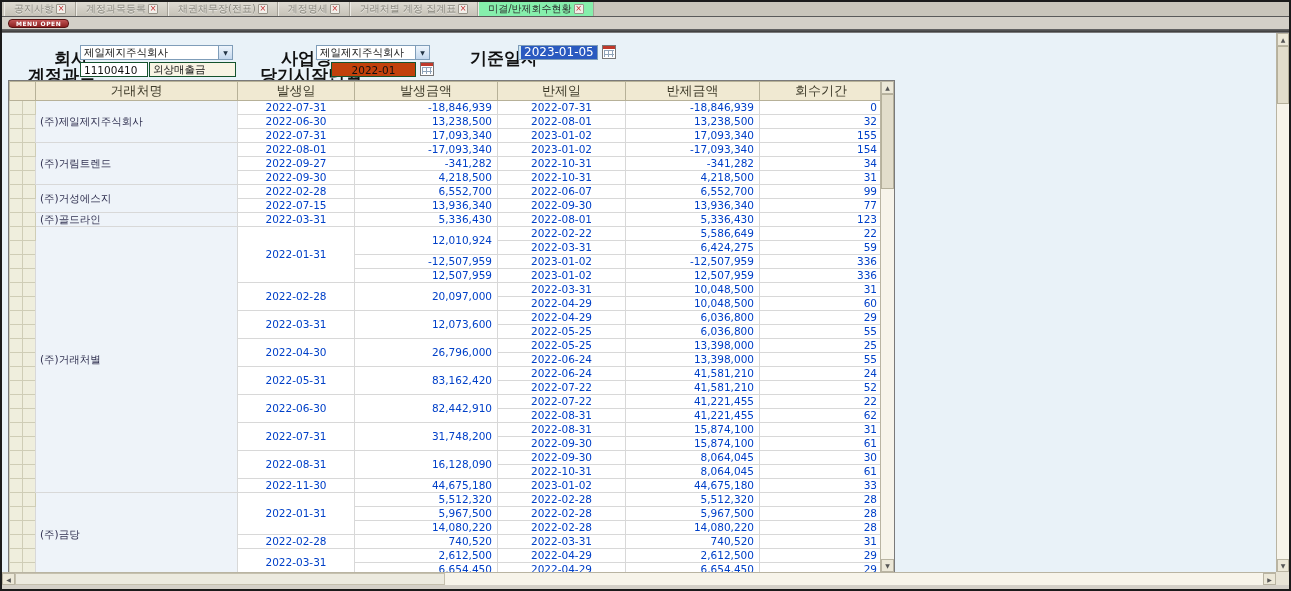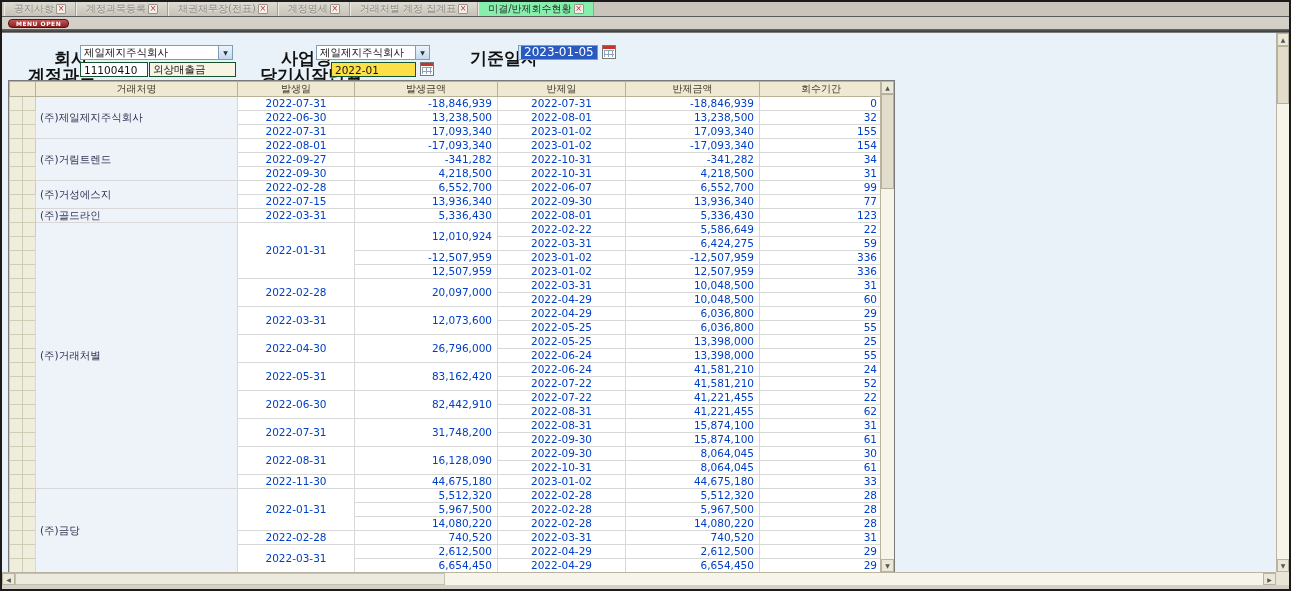--- a/index.html
+++ b/index.html
@@ -92,21 +92,21 @@
     background:var(--selection-bg,#2a5ac0); color:#fff;
     font-size:12px; padding:0 3px; line-height:13px;
   }
   .txt {
     position:absolute; height:15px;
     border:1px solid #14532d; background:#fff;
     font-size:10.5px; color:#111; padding:0 3px;
     font-family:inherit;
   }
   .txt.cream { background:#f8f4e4; }
-  .txt.cyan  { background:#fde047; text-align:left; }
+  .txt.cyan  { background:#c2410c; text-align:center; }
   .calbtn {
     position:absolute; width:14px; height:14px;
     border:1px solid #777; background:#fff; padding:0; cursor:pointer;
   }
   .cal-top { position:absolute; top:0; left:0; right:0; height:3px; background:#c0392b; }
   .cal-grid {
     position:absolute; top:4px; left:1px; right:1px; bottom:1px;
     background:
       repeating-linear-gradient(to right, #8fa3b8 0 1px, transparent 1px 4px),
       repeating-linear-gradient(to bottom, #8fa3b8 0 1px, transparent 1px 4px);
@@ -116,21 +116,21 @@
     position:absolute; left:6px; top:47px; width:887px; height:493px;
     display:flex;
     border:1px solid #7a7a7a;
     background:#fff;
   }
   .tblwrap { width:873px; overflow:hidden; }
   table { border-collapse:collapse; table-layout:fixed; width:873px; }
   th {
     height:12px; background:var(--header-bg,#f0e9d2);
     border:1px solid #b7b198;
-    font-size:10px; font-weight:normal; color:#3e3b2a;
+    font-size:13px; font-weight:normal; color:#3e3b2a;
     white-space:nowrap; overflow:hidden; text-align:center;
   }
   td {
     height:13px; line-height:13px;
     border:1px solid #d8d8d8;
     background:#fff;
     font-size:10.5px; color:var(--data-blue,#0040c8);
     white-space:nowrap; overflow:hidden;
     vertical-align:middle;
   }

